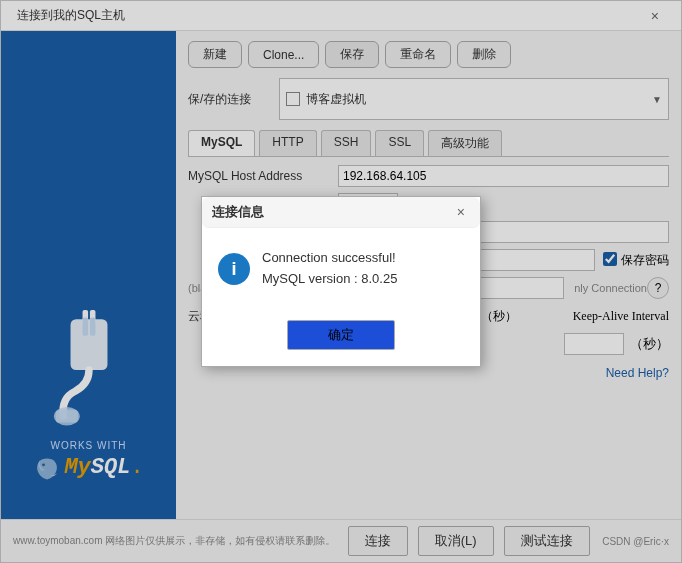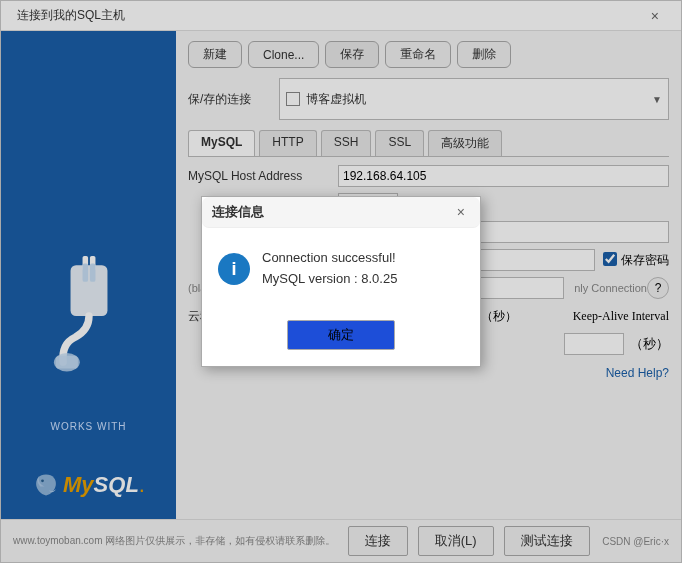--- a/index.html
+++ b/index.html
@@ -56,43 +56,43 @@
     }
 
     
     .left-panel {
       width: 175px;
       background: #1a5fa8;
       display: flex;
       flex-direction: column;
       align-items: center;
       justify-content: flex-end;
-      padding: 10px;
+      padding: 26px;
       position: relative;
-      gap: 35px;
     }
 
     .plug-icon {
       width: 100px;
       height: 120px;
       margin-bottom: 10px;
     }
 
     .works-with {
       text-align: center;
       color: #cce0ff;
       font-size: 10px;
       margin-bottom: 4px;
       letter-spacing: 1px;
     }
 
     .mysql-logo {
       display: flex;
-      align-items: center;
+      align-items: flex-start;
       margin-bottom: 10px;
+      font-family: Liberation Mono, monospace;
     }
 
     .mysql-my {
       color: #e8a000;
     }
 
     .mysql-sql {
       color: #fff;
     }
 

